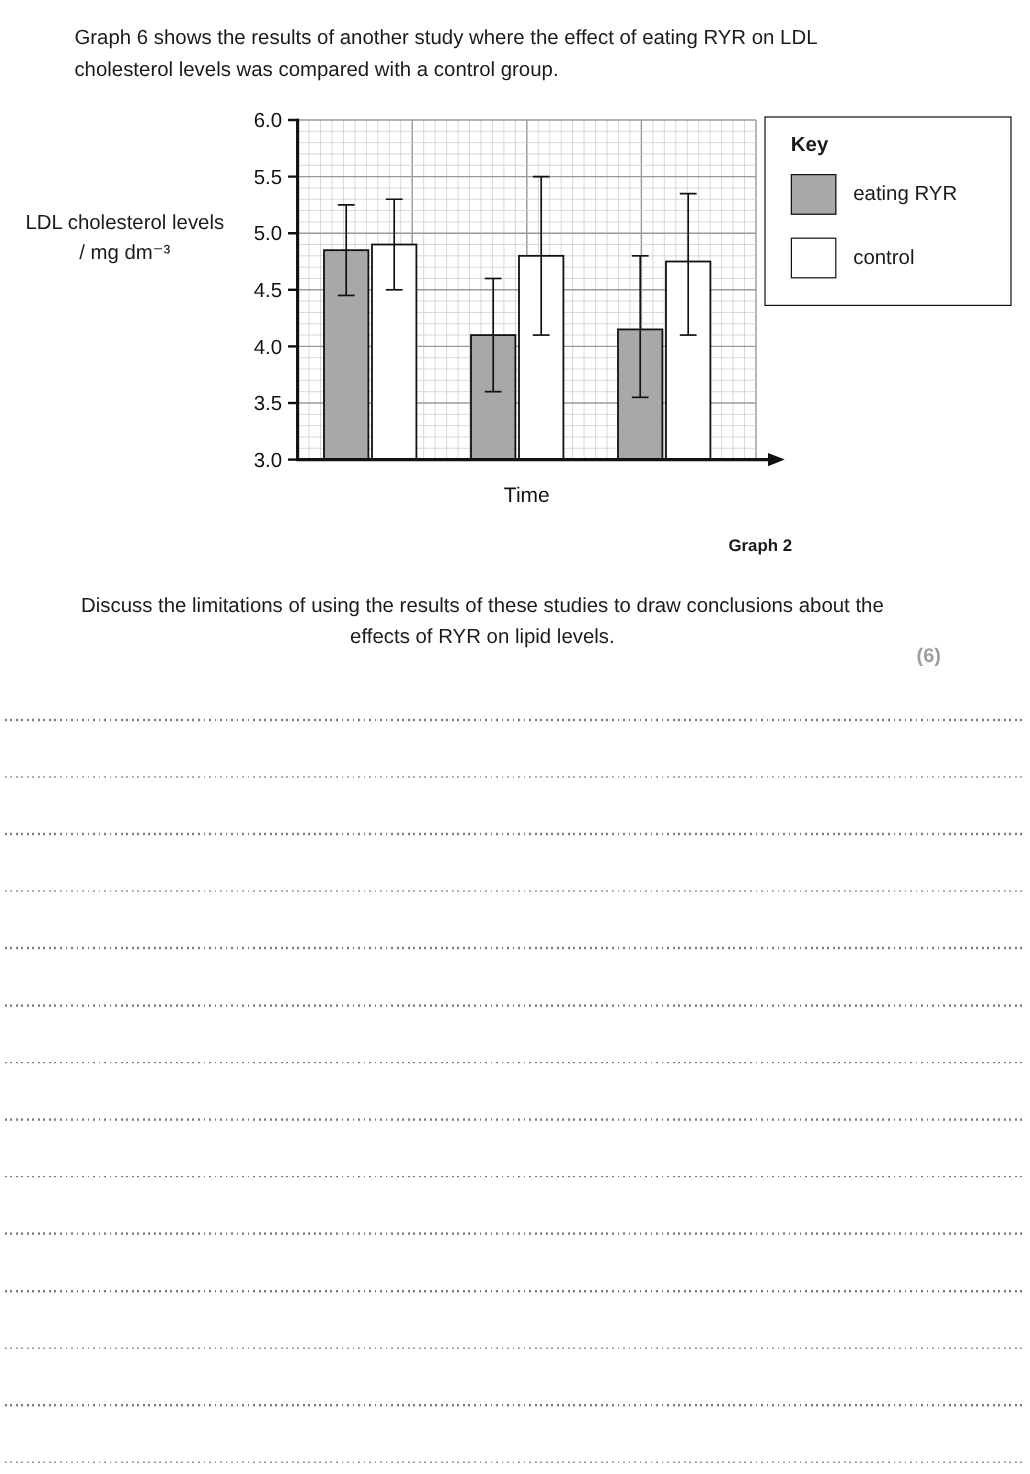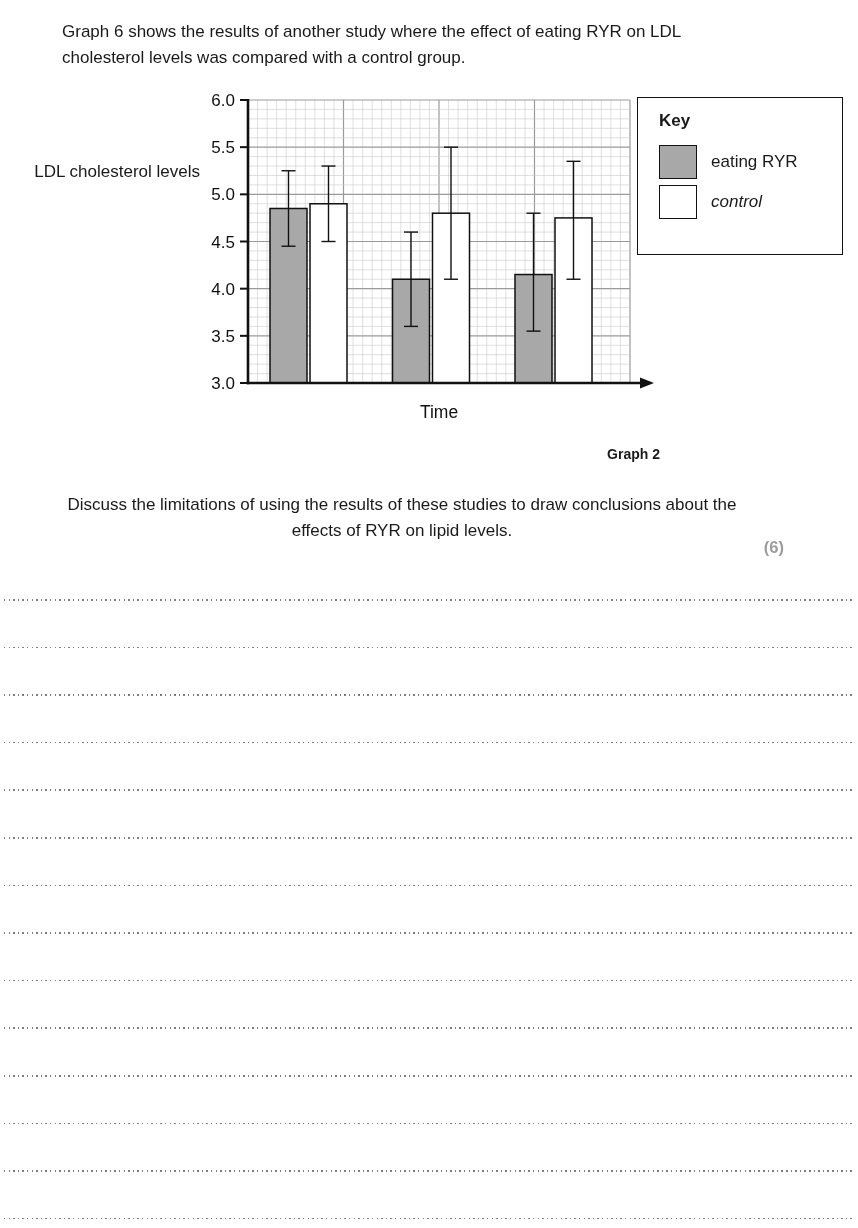--- a/index.html
+++ b/index.html
@@ -5,34 +5,34 @@
   html,body{margin:0;padding:0;background:#fff;}
   .page{
     position:relative;width:858px;height:1228px;background:#fff;overflow:hidden;
     font-family:"Liberation Sans","DejaVu Sans",sans-serif;color:#1a1a1a;
   }
   .intro{
     position:absolute;left:62px;top:19px;width:672px;
     font-size:17px;line-height:1.55;
   }
   .ylabel{
-    position:absolute;left:8px;top:160px;width:192px;text-align:right;
+    position:absolute;left:8px;top:174px;width:192px;text-align:center;
     font-size:17px;line-height:1.45;
   }
   .chart-svg{position:absolute;left:200px;top:92px;}
   .chart-svg text{font-family:"Liberation Sans","DejaVu Sans",sans-serif;}
   .key-box{
     position:absolute;left:637px;top:97px;width:206px;height:158px;
     border:1.6px solid #111;background:#fff;box-sizing:border-box;
     padding:13px 0 0 21px;
   }
   .key-title{font-size:17px;font-weight:bold;}
   .key-row{display:flex;align-items:center;gap:14px;}
   .key-row.first{margin-top:14px;}
-  .key-row.second{margin-top:6px;font-style:italic;}
+  .key-row.second{margin-top:19px;}
   .swatch{width:38px;height:34px;border:1.6px solid #111;box-sizing:border-box;background:#fff;flex:0 0 auto;}
   .key-label{font-size:17px;}
   .caption{
     position:absolute;left:200px;top:446px;width:460px;text-align:right;
     font-size:14px;font-weight:bold;
   }
   .question{
     position:absolute;left:62px;top:492px;width:680px;
     font-size:17px;line-height:1.55;text-align:center;
   }
@@ -49,20 +49,21 @@
 </style>
 </head>
 <body>
 
 <div class="page">
 
   <div class="intro">Graph 6 shows the results of another study where the effect of eating RYR on LDL cholesterol levels was compared with a control group.</div>
 
   <div class="ylabel">
     <div>LDL cholesterol levels</div>
+    <div>/ mg dm⁻³</div>
   </div>
 
   <svg class="chart-svg" width="470" height="335" viewBox="0 0 470 335">
       <line x1="48" y1="8" x2="48" y2="291" stroke="#9a9a9a" stroke-width="1.2"></line>
       <line x1="57.55" y1="8" x2="57.55" y2="291" stroke="#c9c9c9" stroke-width="0.6"></line>
       <line x1="67.1" y1="8" x2="67.1" y2="291" stroke="#c9c9c9" stroke-width="0.6"></line>
       <line x1="76.65" y1="8" x2="76.65" y2="291" stroke="#c9c9c9" stroke-width="0.6"></line>
       <line x1="86.2" y1="8" x2="86.2" y2="291" stroke="#c9c9c9" stroke-width="0.6"></line>
       <line x1="95.75" y1="8" x2="95.75" y2="291" stroke="#c9c9c9" stroke-width="0.6"></line>
       <line x1="105.30000000000001" y1="8" x2="105.30000000000001" y2="291" stroke="#c9c9c9" stroke-width="0.6"></line>

